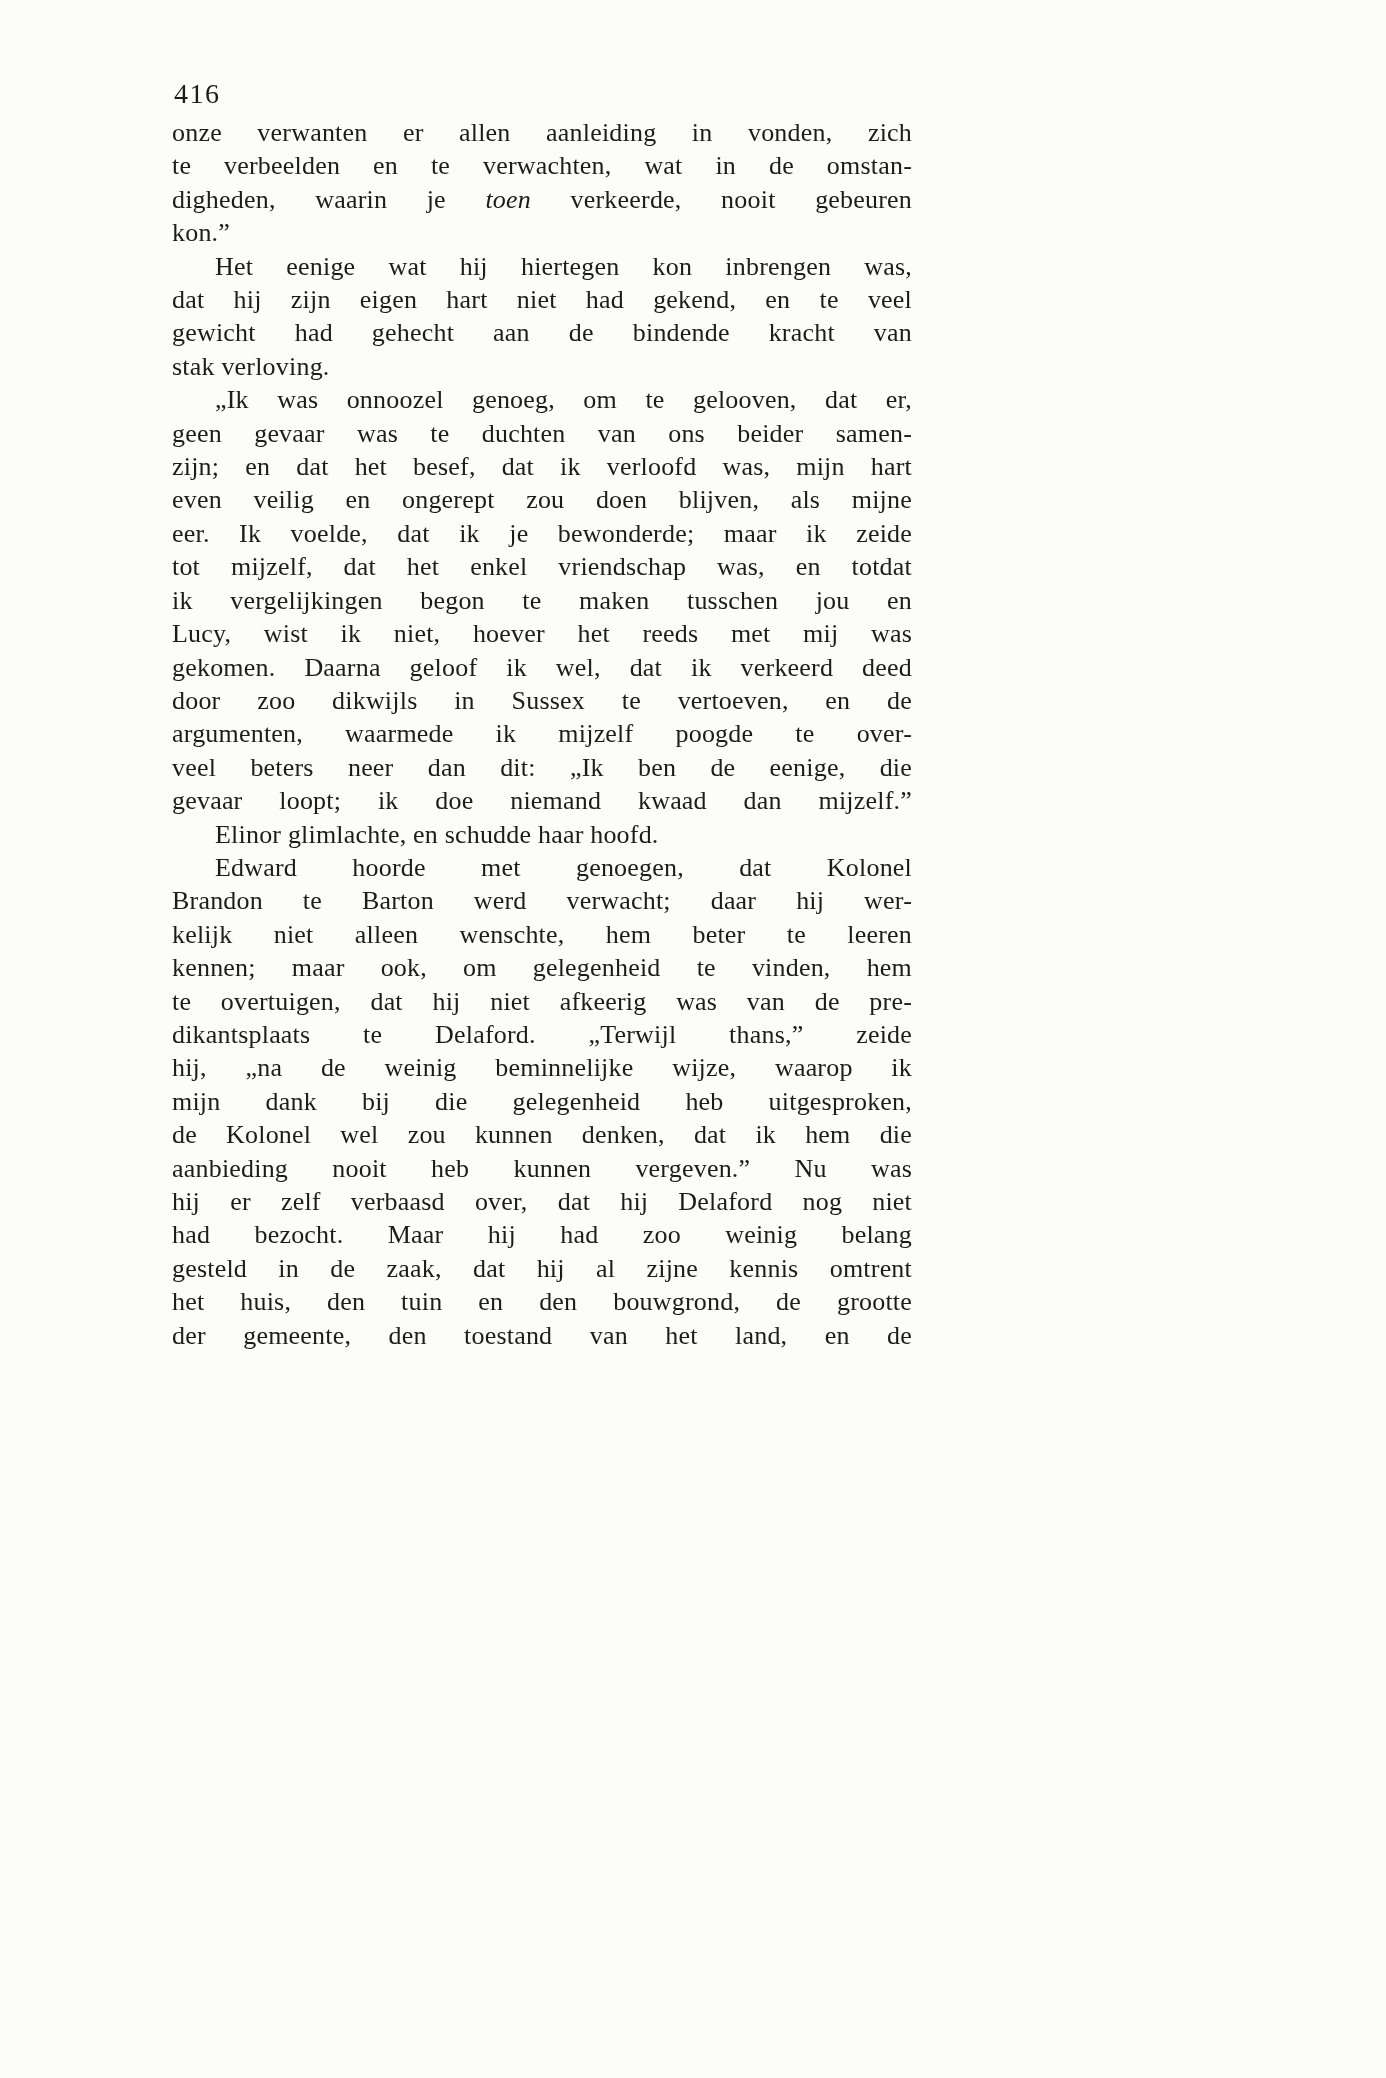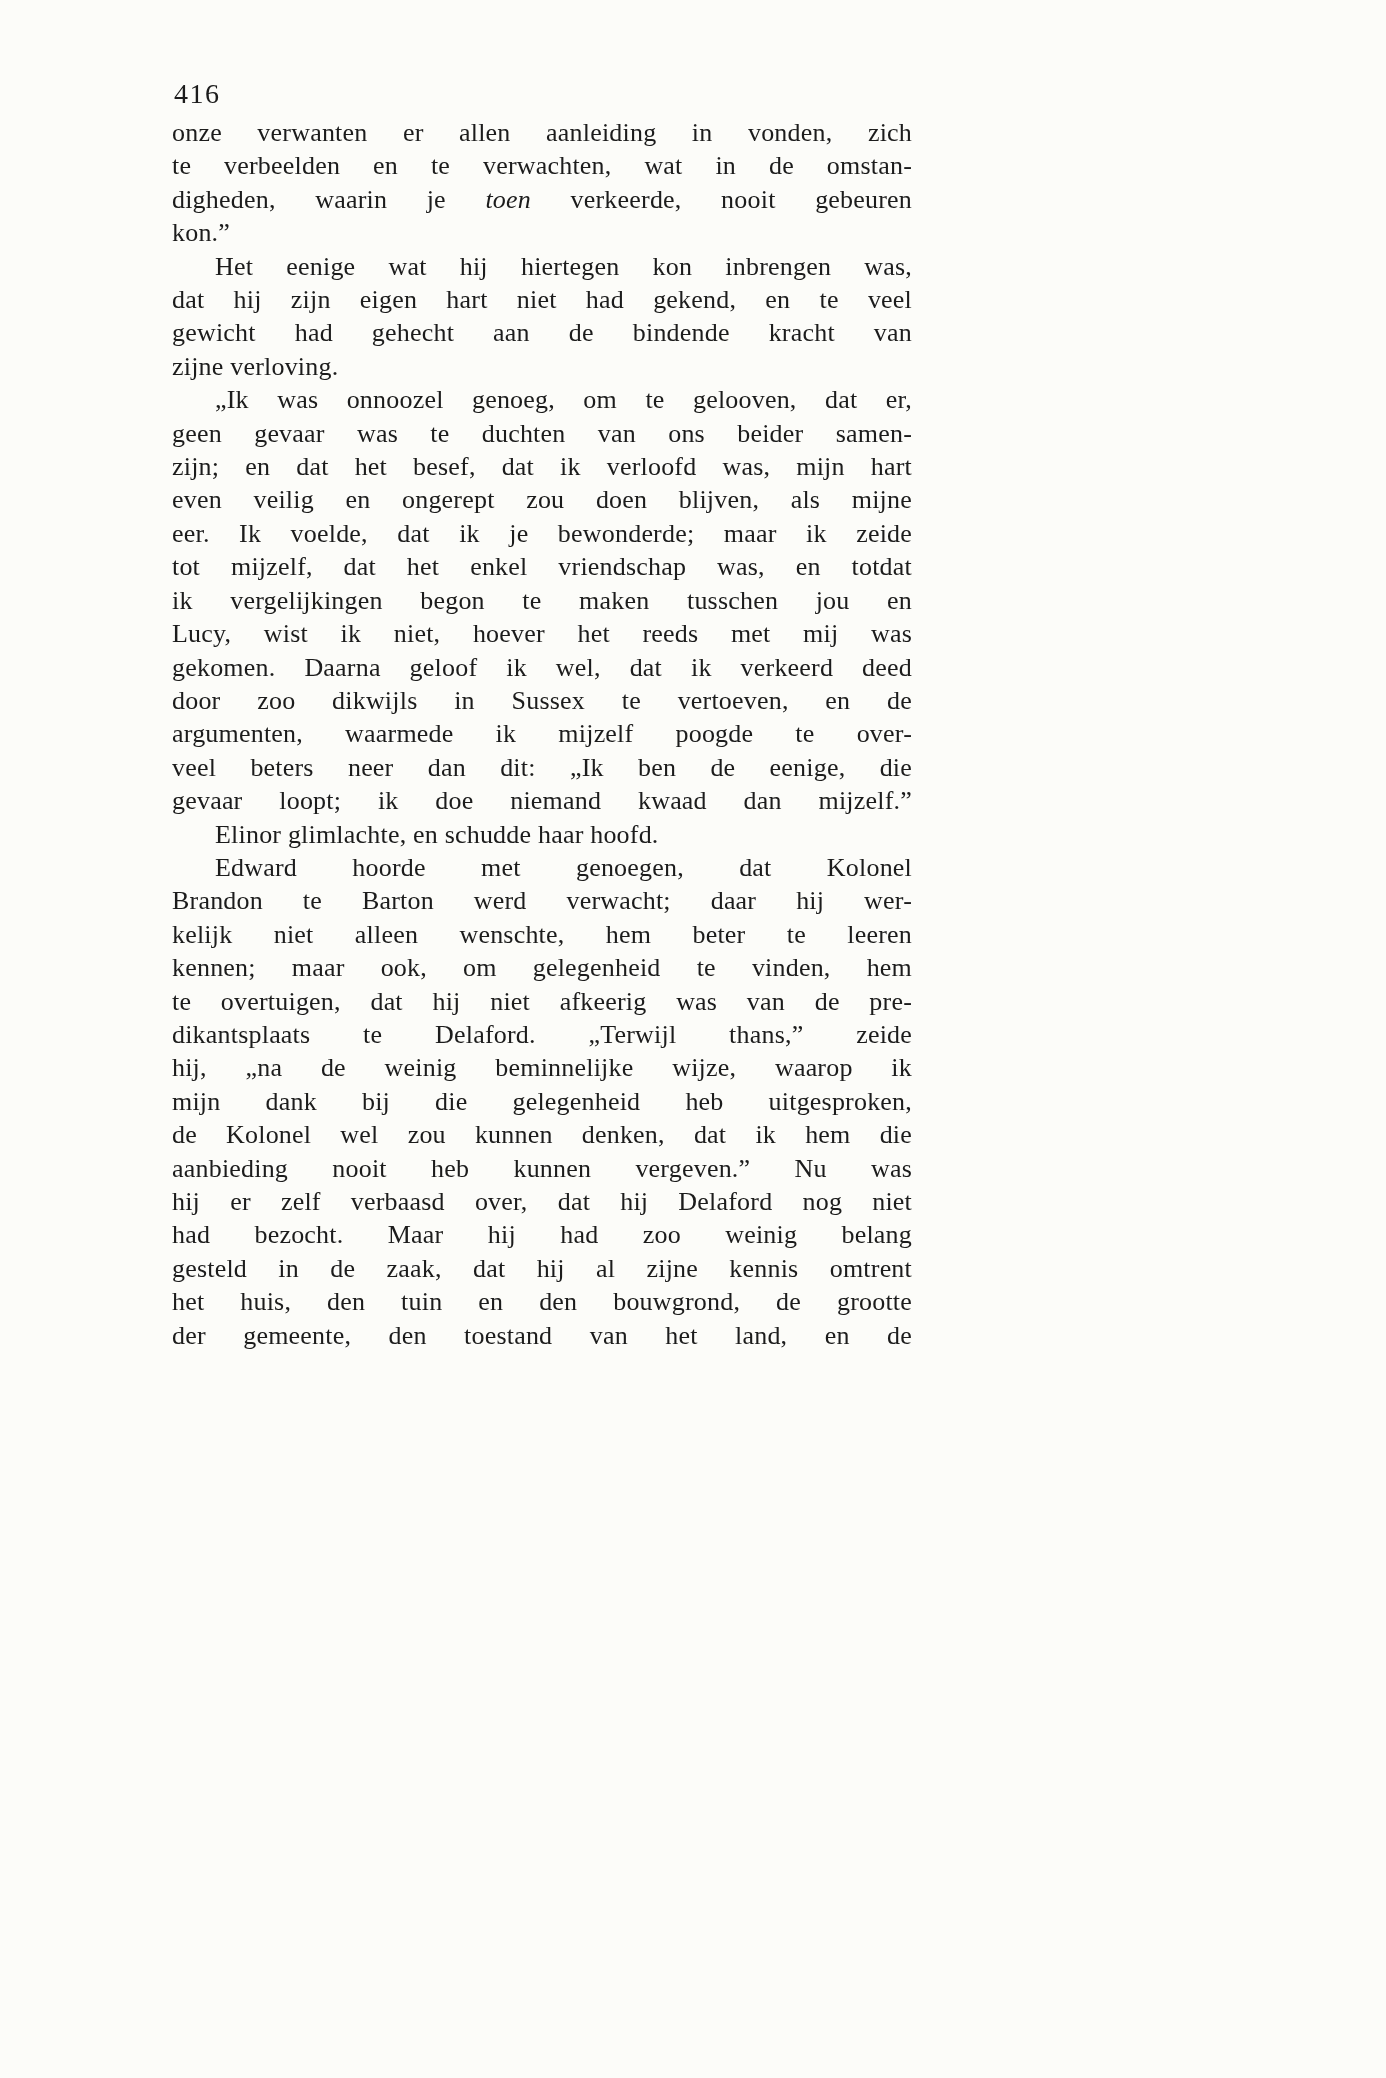--- a/index.html
+++ b/index.html
@@ -61,21 +61,21 @@
       <div class="paragraph">
         <div class="line just"><span>onze verwanten er allen aanleiding in vonden, zich</span></div>
         <div class="line just"><span>te verbeelden en te verwachten, wat in de omstan-</span></div>
         <div class="line just"><span>digheden, waarin je </span><span class="it">toen</span><span> verkeerde, nooit gebeuren</span></div>
         <div class="line"><span>kon.”</span></div>
       </div>
       <div class="paragraph">
         <div class="line just indent"><span>Het eenige wat hij hiertegen kon inbrengen was,</span></div>
         <div class="line just"><span>dat hij zijn eigen hart niet had gekend, en te veel</span></div>
         <div class="line just"><span>gewicht had gehecht aan de bindende kracht van</span></div>
-        <div class="line"><span>zijne verloving.</span></div>
+        <div class="line"><span>stak verloving.</span></div>
       </div>
       <div class="paragraph">
         <div class="line just indent"><span>„Ik was onnoozel genoeg, om te gelooven, dat er,</span></div>
         <div class="line just"><span>geen gevaar was te duchten van ons beider samen-</span></div>
         <div class="line just"><span>zijn; en dat het besef, dat ik verloofd was, mijn hart</span></div>
         <div class="line just"><span>even veilig en ongerept zou doen blijven, als mijne</span></div>
         <div class="line just"><span>eer. Ik voelde, dat ik je bewonderde; maar ik zeide</span></div>
         <div class="line just"><span>tot mijzelf, dat het enkel vriendschap was, en totdat</span></div>
         <div class="line just"><span>ik vergelijkingen begon te maken tusschen jou en</span></div>
         <div class="line just"><span>Lucy, wist ik niet, hoever het reeds met mij was</span></div>

